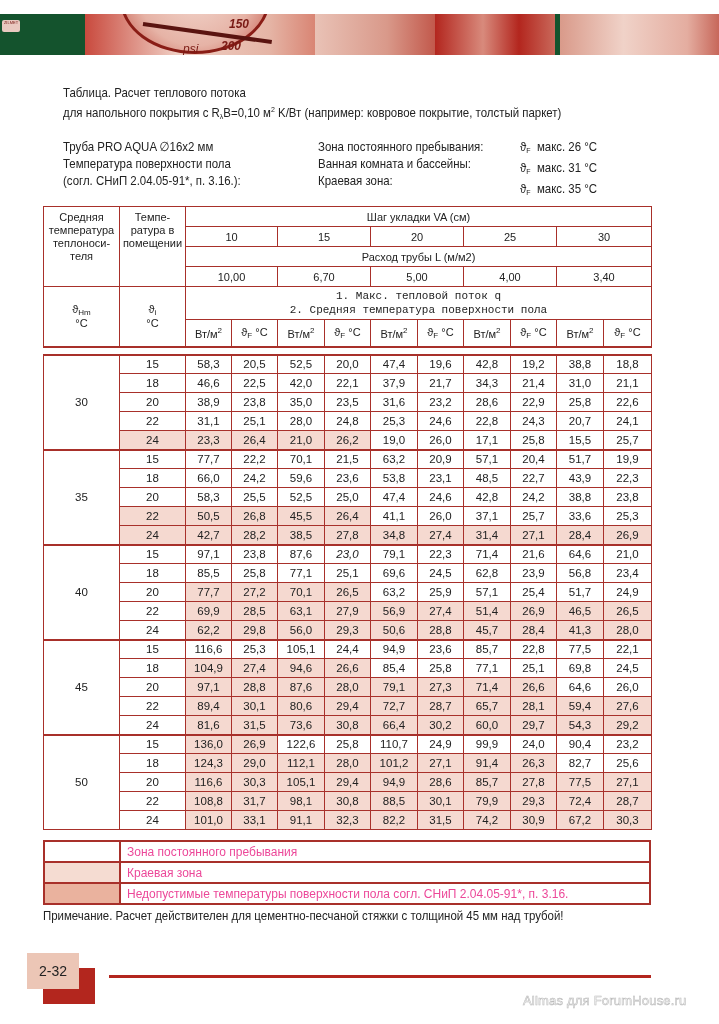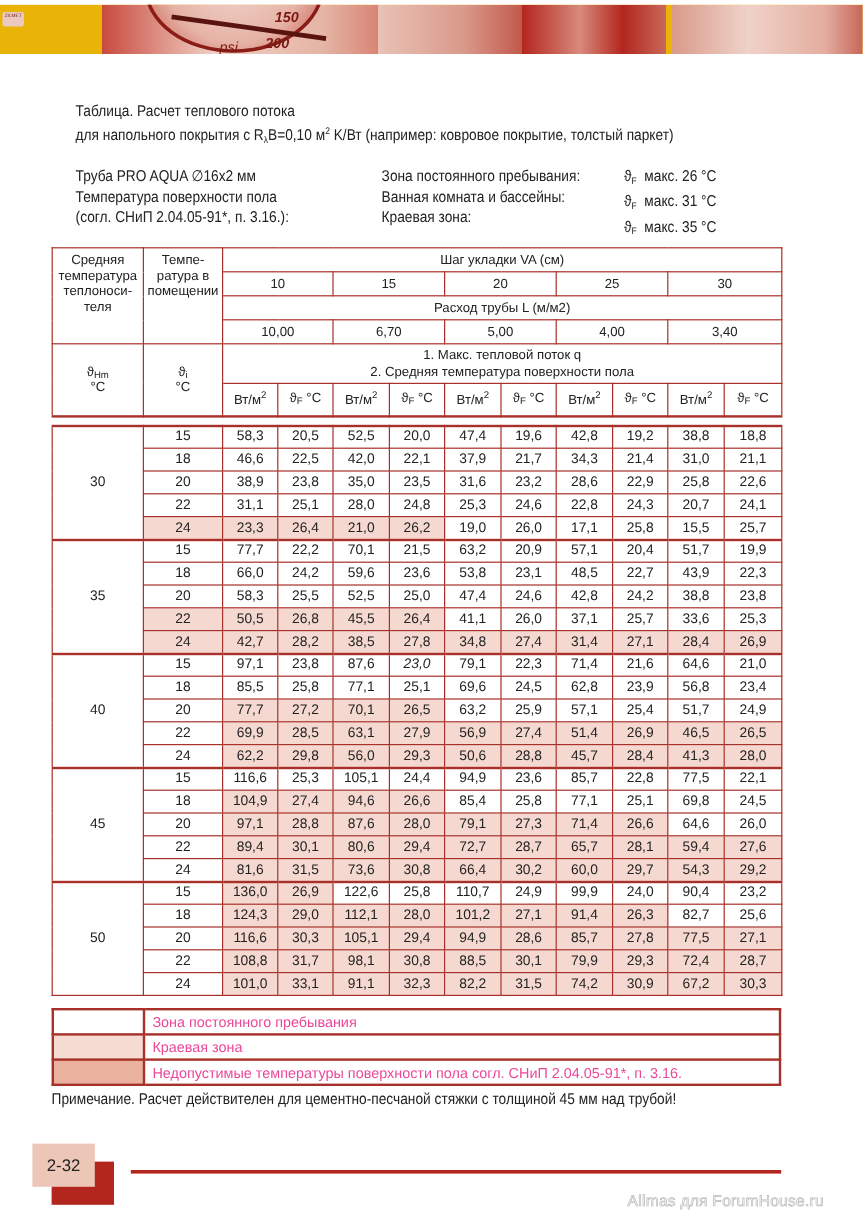--- a/index.html
+++ b/index.html
@@ -1,19 +1,19 @@
 <!DOCTYPE html>
 <html><head>
 <meta charset="utf-8">
 <style>
   * { box-sizing: border-box; margin: 0; padding: 0; }
   html, body { width: 719px; height: 1024px; background: #ffffff; overflow: hidden; }
   body { position: relative; font-family: "Liberation Sans", sans-serif; color: #1a1a1a; }
 
-  .banner { position: absolute; left: 0; top: 4px; width: 719px; height: 41px; background: #eab308; overflow: hidden; }
+  .banner { position: absolute; left: 0; top: 14px; width: 719px; height: 41px; background: #14532d; overflow: hidden; }
   .banner .seg { position: absolute; top: 0; height: 41px; }
   .banner .logo { position: absolute; left: 2px; top: 6px; width: 18px; height: 12px; background: #e9c9c0; border-radius: 2px; font-size: 4px; color: #7a1a14; text-align: center; line-height: 6px; }
   .gauge { position: absolute; left: 120px; top: -70px; width: 150px; height: 110px; border-radius: 50%; background: radial-gradient(circle at 50% 40%, #f3d9d0 0%, #e6b3a6 60%, #c5574a 100%); border: 3px solid #8a1d16; }
   .gauge .needle { position: absolute; left: 20px; top: 75px; width: 130px; height: 4px; background: #5a1410; transform: rotate(8deg); transform-origin: left center; }
   .gauge .num { position: absolute; font-size: 12px; font-weight: bold; color: #7a1a14; font-style: italic; }
 
   .caption { position: absolute; left: 63px; font-size: 13px; line-height: 17px; color: #222; white-space: nowrap; transform: scaleX(0.88); transform-origin: left; }
   .params-col { position: absolute; font-size: 13px; line-height: 17px; color: #222; white-space: nowrap; transform: scaleX(0.88); transform-origin: left; }
   sub.s { font-size: 8px; vertical-align: -2px; }
   sup.s { font-size: 8px; vertical-align: 5px; }
@@ -109,21 +109,21 @@
     <tr class="hdr-top" id="pipe-row">
         <td colspan="2">10,00</td>
         <td colspan="2">6,70</td>
         <td colspan="2">5,00</td>
         <td colspan="2">4,00</td>
         <td colspan="2">3,40</td>
       </tr>
     <tr>
       <td rowspan="2" style="height:60px;"><span>ϑ</span><sub class="s">Hm</sub><br><span>°C</span></td>
       <td rowspan="2"><span>ϑ</span><sub class="s">i</sub><br><span>°C</span></td>
-      <td colspan="10" style="height:30px;line-height:14px;"><span>1. Макс. тепловой поток q</span><br><span>2. Средняя температура поверхности пола</span></td>
+      <td colspan="10" style="height:30px;line-height:14px;font-family:Liberation Mono, monospace;"><span>1. Макс. тепловой поток q</span><br><span>2. Средняя температура поверхности пола</span></td>
     </tr>
     <tr id="unit-row" style="height:25px;">
         <td><span>Вт/м</span><sup class="s">2</sup></td>
         <td><span>ϑ</span><sub class="s">F</sub><span> °C</span></td>
         <td><span>Вт/м</span><sup class="s">2</sup></td>
         <td><span>ϑ</span><sub class="s">F</sub><span> °C</span></td>
         <td><span>Вт/м</span><sup class="s">2</sup></td>
         <td><span>ϑ</span><sub class="s">F</sub><span> °C</span></td>
         <td><span>Вт/м</span><sup class="s">2</sup></td>
         <td><span>ϑ</span><sub class="s">F</sub><span> °C</span></td>

